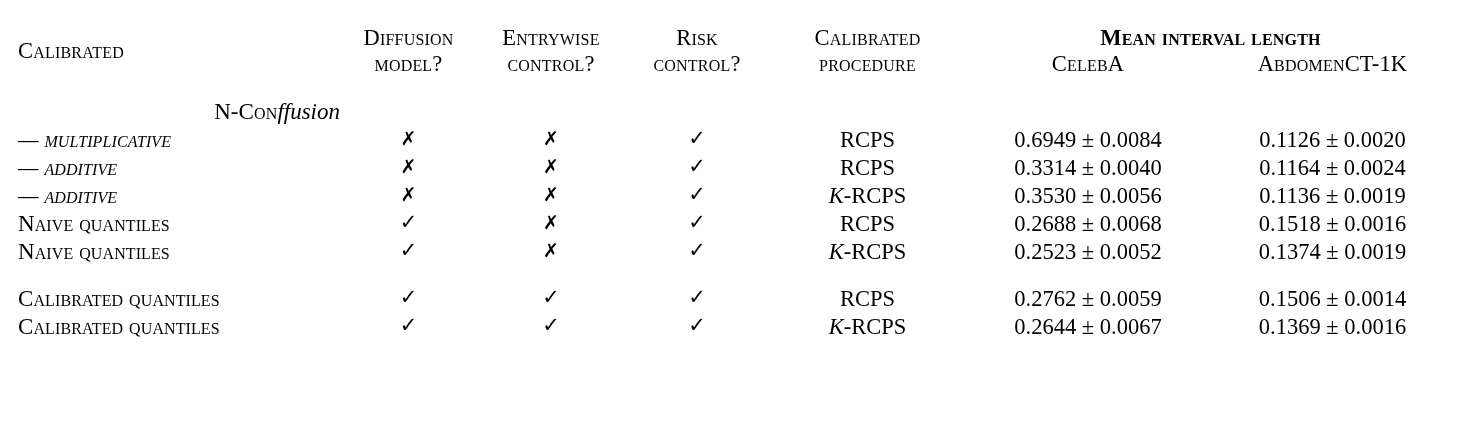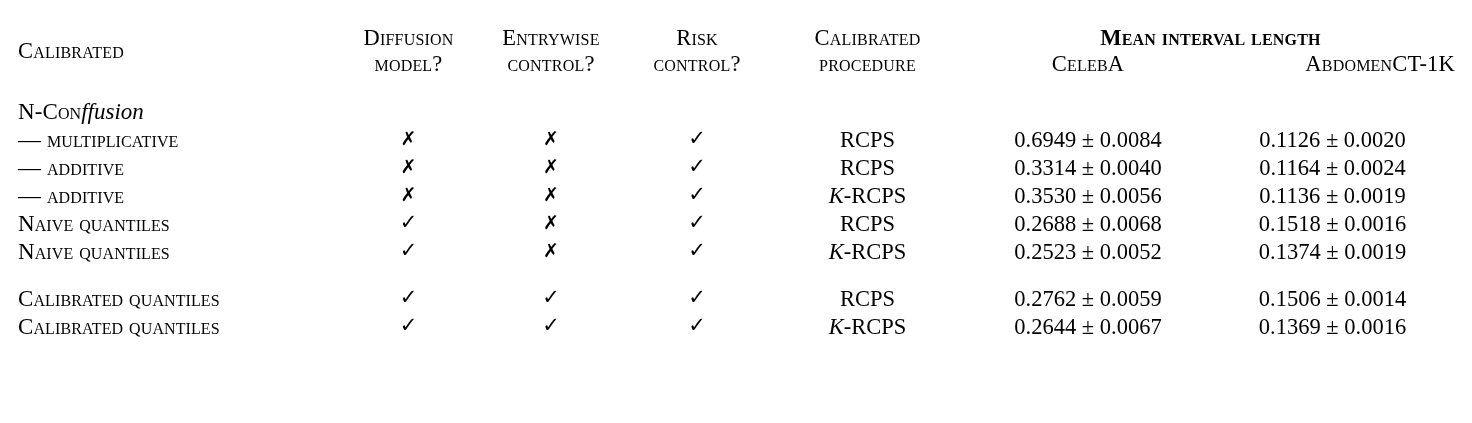--- a/index.html
+++ b/index.html
@@ -88,39 +88,40 @@
   
   tbody tr.data-row td {
     height: 28px;
     line-height: 28px;
     white-space: nowrap;
   }
   tbody tr.label-row td {
     height: 28px;
     line-height: 28px;
     white-space: nowrap;
+    text-align: right;
   }
   .c-label   { text-align: left;   font-size: 23px; }
   .c-mark    { text-align: center; }
   .c-proc    { text-align: center; font-size: 22.5px; }
   .c-num     { text-align: center; font-size: 22.5px; font-feature-settings: "lnum"; }
 
   .mark {
     font-family: "DejaVu Sans", sans-serif;
     font-size: 20px;
     font-weight: bold;
     line-height: 1;
     display: inline-block;
   }
   .mark.check { font-size: 21px; }
   .mark.cross { font-size: 19px; }
 
   .ital { font-style: italic; }
   .kital { font-style: italic; font-size: 22.5px; }
-  .indent-label { padding-left: 2px; }
+  .indent-label { padding-left: 2px; font-style: italic; }
 
   
   col.c1 { width: 322px; }
   col.c2 { width: 137px; }
   col.c3 { width: 148px; }
   col.c4 { width: 144px; }
   col.c5 { width: 197px; }
   col.c6 { width: 244px; }
   col.c7 { width: 245px; }
 </style>
@@ -167,21 +168,21 @@
           <div class="span-group sc-head">Mean interval length</div>
           <div class="span-sub">
             <table style="width:100%;border-collapse:collapse;table-layout:fixed;">
               <colgroup>
                   <col style="width:244px">
                   <col style="width:245px">
                 </colgroup>
               <tbody>
                   <tr>
                 <td class="sc-head" style="text-align:center;">CelebA</td>
-                <td class="sc-head" style="text-align:right;">AbdomenCT-1K</td>
+                <td class="sc-head" style="text-align:center;">AbdomenCT-1K</td>
               </tr>
             </tbody>
               </table>
           </div>
         </th>
       </tr>
       <tr class="rule-head">
           <td colspan="7"></td>
         </tr>
     </thead>

